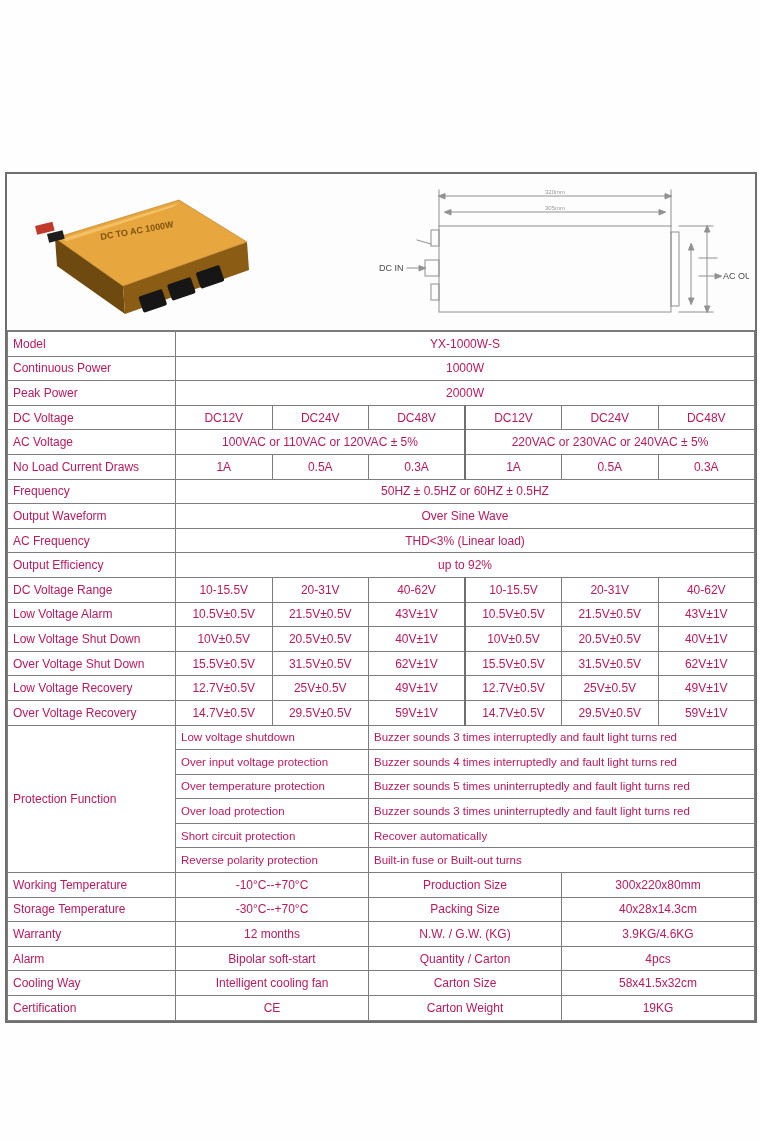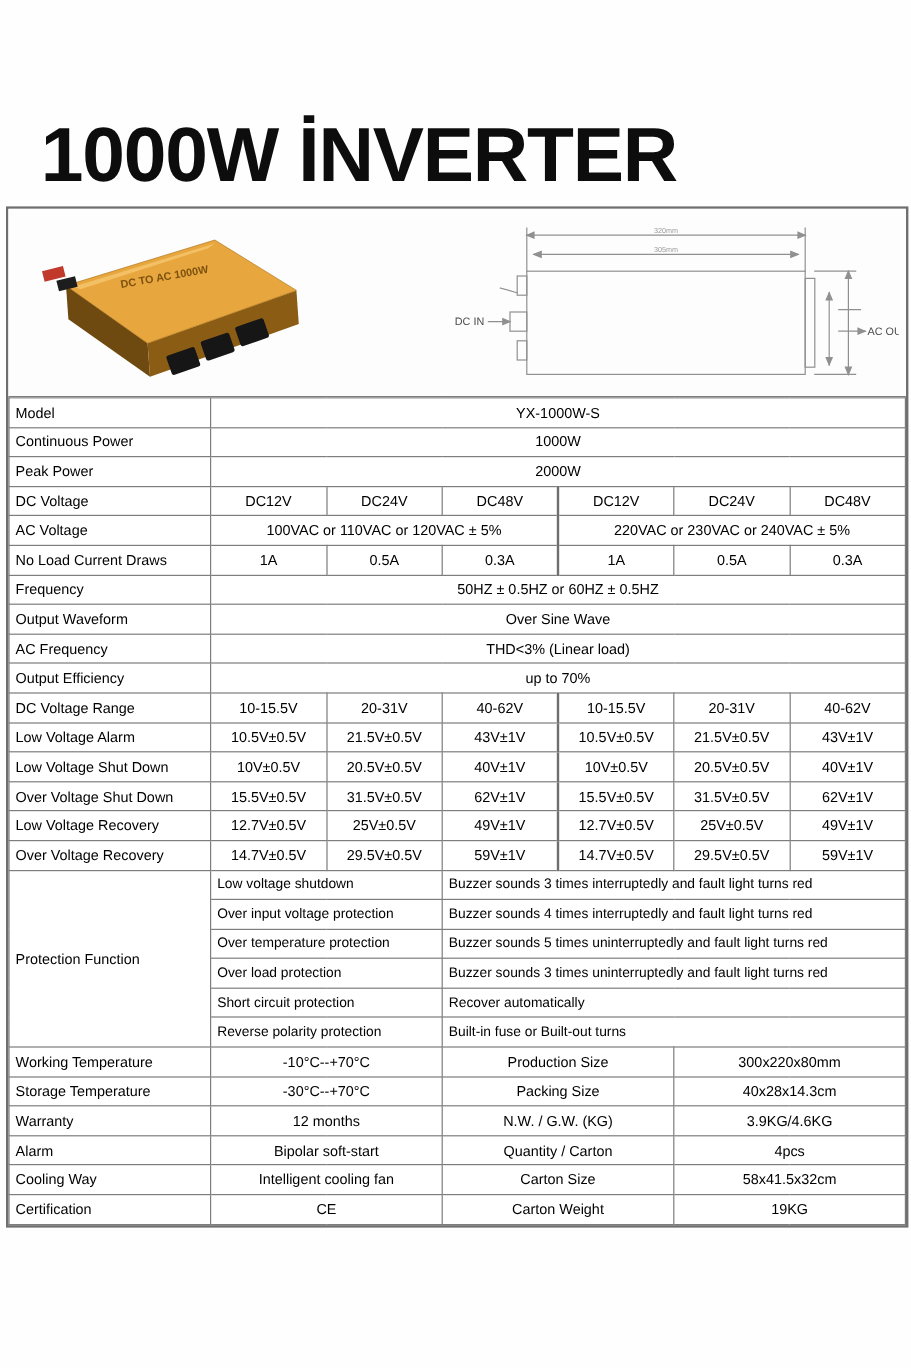--- a/index.html
+++ b/index.html
@@ -15,40 +15,39 @@
     position:absolute;left:5px;top:172px;width:748px;
     border:2px solid #6f6f6f;background:#fff;
   }
   .images-section{
     position:relative;height:156px;border-bottom:1px solid #7d7d7d;background:#fdfdfd;
   }
   .product-photo{position:absolute;left:20px;top:10px;}
   .dimension-diagram{position:absolute;left:370px;top:6px;}
   table.spec{
     border-collapse:collapse;table-layout:fixed;width:100%;
-    font-size:12px;color:#000000;
+    font-size:12px;color:#be185d;
   }
   table.spec td{
     border:1px solid #7d7d7d;height:23.6px;padding:0 2px;
     text-align:center;vertical-align:middle;overflow:hidden;white-space:nowrap;
   }
   table.spec td.lbl{text-align:left;padding-left:5px;}
   table.spec td.sub{text-align:left;padding-left:5px;font-size:11.5px;margin-top:11px;}
   table.spec td.ml{border-left:2px solid #6f6f6f;}
   col.c-label{width:168px;}
   col.c-data{width:auto;}
   .diag-text{font-size:9px;fill:#4a4a4a;}
   .diag-dim{font-size:6px;fill:#9a9a9a;}
 </style>
 </head>
 <body>
 
 <div class="page">
 
-  <div class="title">1000W İNVERTER</div>
 
   <div class="frame">
 
     <div class="images-section">
 
       <svg class="product-photo" width="240" height="136" viewBox="0 0 240 136">
 
         <polygon points="28,54 96,102 98,130 30,82" fill="#6e4a10"></polygon>
 
         <polygon points="96,102 220,58 222,86 98,130" fill="#8a5c14"></polygon>
@@ -169,21 +168,21 @@
           <tr>
             <td class="lbl">Output Waveform</td>
             <td colspan="6">Over Sine Wave</td>
           </tr>
           <tr>
             <td class="lbl">AC Frequency</td>
             <td colspan="6">THD&lt;3% (Linear load)</td>
           </tr>
           <tr>
             <td class="lbl">Output Efficiency</td>
-            <td colspan="6">up to 70%</td>
+            <td colspan="6">up to 92%</td>
           </tr>
           <tr>
             <td class="lbl">DC Voltage Range</td>
             <td>10-15.5V</td>
             <td>20-31V</td>
             <td>40-62V</td>
             <td class="ml">10-15.5V</td>
             <td>20-31V</td>
             <td>40-62V</td>
           </tr>

